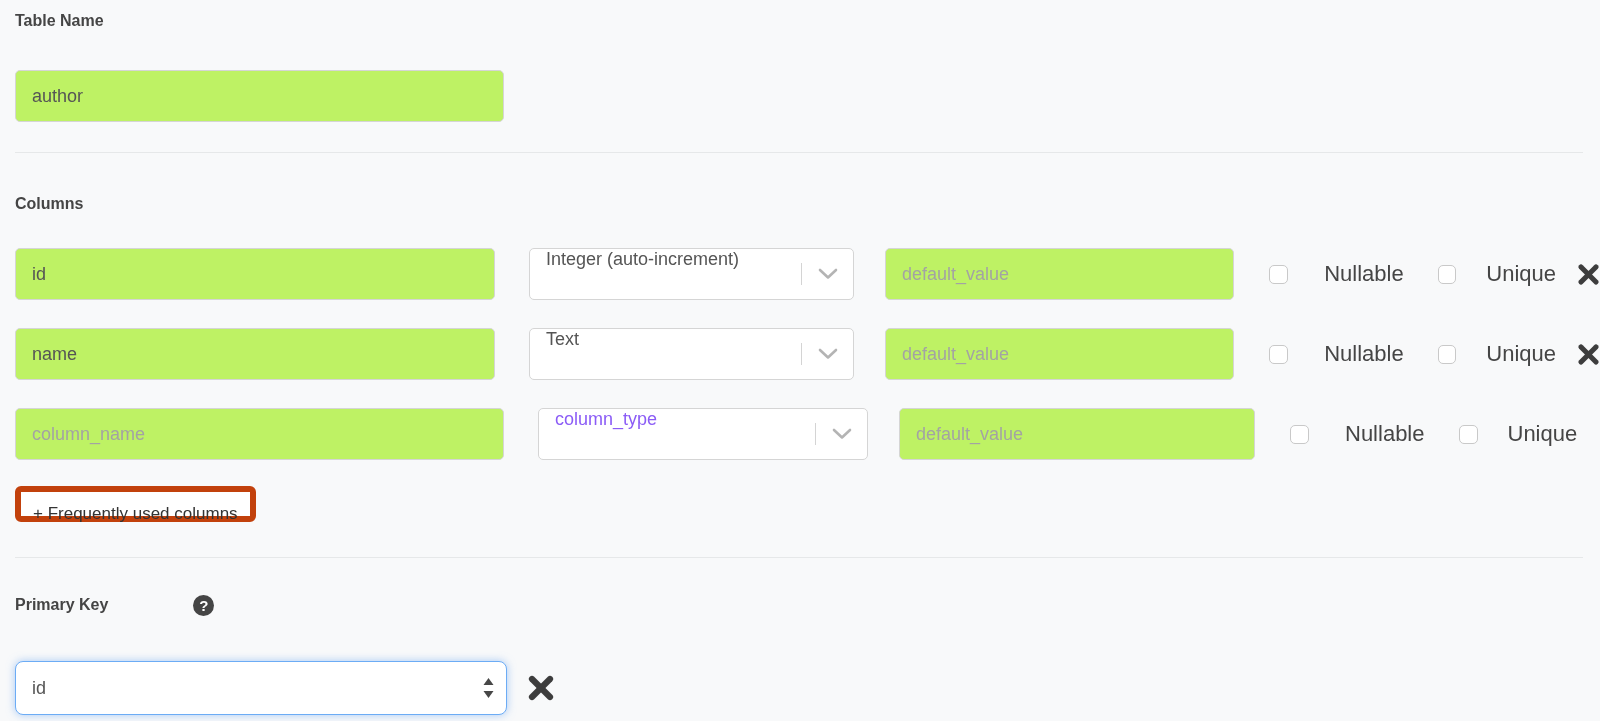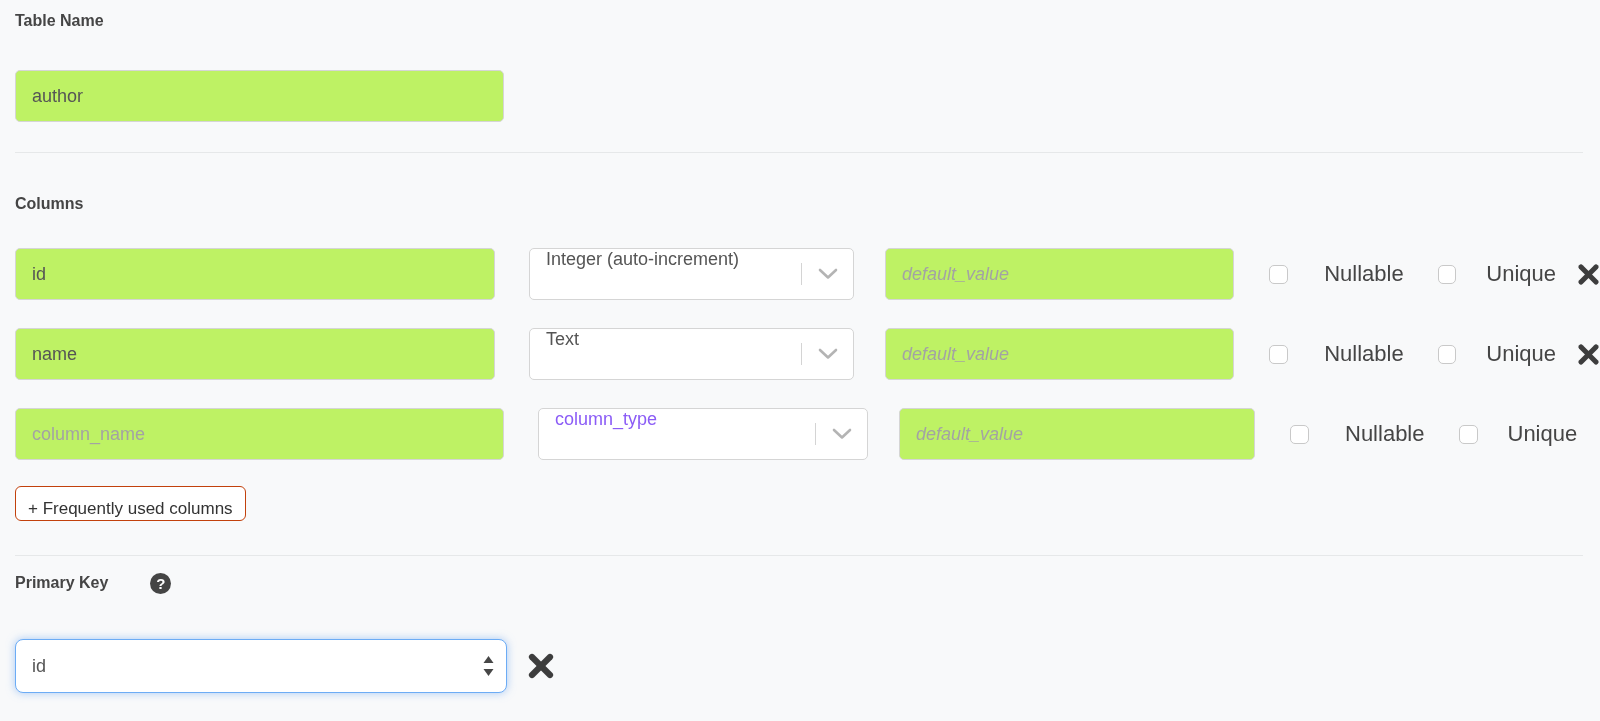--- a/index.html
+++ b/index.html
@@ -15,21 +15,21 @@
   .section-heading {
     margin: 0;
     font-size: 16px;
     font-weight: bold;
     color: #454545;
     line-height: 22px;
     height: 22px;
   }
   .h-table-name { padding-top: 10px; height: 32px; }
   .h-columns   { margin-top: 40px; }
-  .h-pk        { margin-top: 16px; display: flex; align-items: center; }
+  .h-pk        { margin-top: 36px; display: flex; align-items: center; gap: 43px; }
 
   .divider {
     border: none;
     border-top: 1px solid #e6e8e9;
     margin: 30px 17px 0 0;
     height: 0;
   }
   .divider-2 { margin-top: 34px; }
 
   .text-field {
@@ -83,21 +83,21 @@
     width: 1px;
     background: #d4d4d4;
   }
   .type-select .ts-chev {
     position: absolute;
     right: 15px; top: 50%;
     transform: translateY(-50%);
     line-height: 0;
   }
 
-  .default-input { width: 356px; margin-left: 31px; font-style: italic; }
+  .default-input { width: 356px; margin-left: 31px; }
 
   .cb {
     appearance: none;
     -webkit-appearance: none;
     width: 19px; height: 19px;
     border: 1px solid #c9c9c9;
     border-radius: 5px;
     background: #fff;
     margin: 0;
     cursor: pointer;
@@ -119,21 +119,21 @@
     background: none;
     border: none;
     padding: 0;
   }
 
   .freq-btn {
     margin-top: 26px;
     height: 35px;
     padding: 12px 12px;
     background: #fff;
-    border: 1px solid #c2410c;
+    border: 6px solid #c2410c;
     border-radius: 6px;
     font-family: "Liberation Sans", sans-serif;
     font-size: 17px;
     color: #333;
     cursor: pointer;
     display: inline-block;
   }
 
   .help-icon {
     margin-left: 42px;

